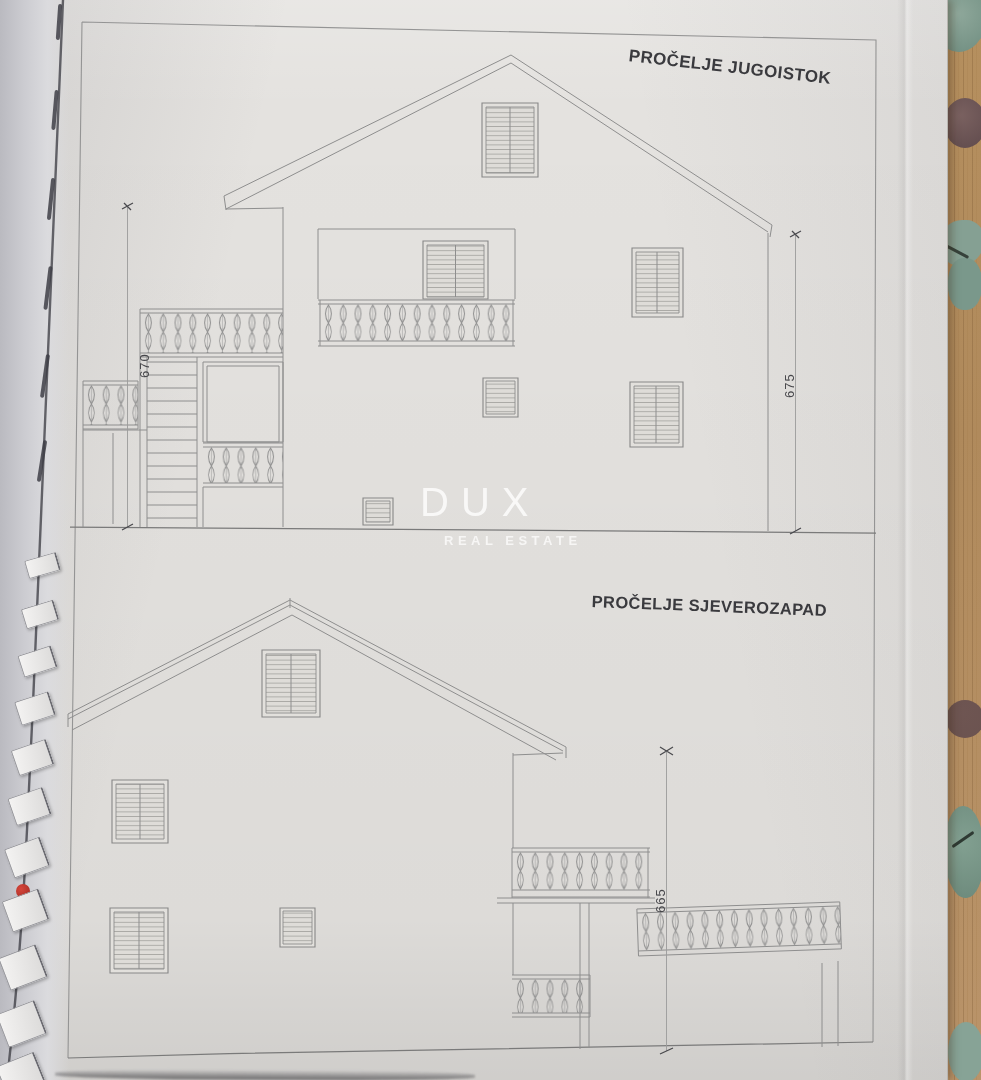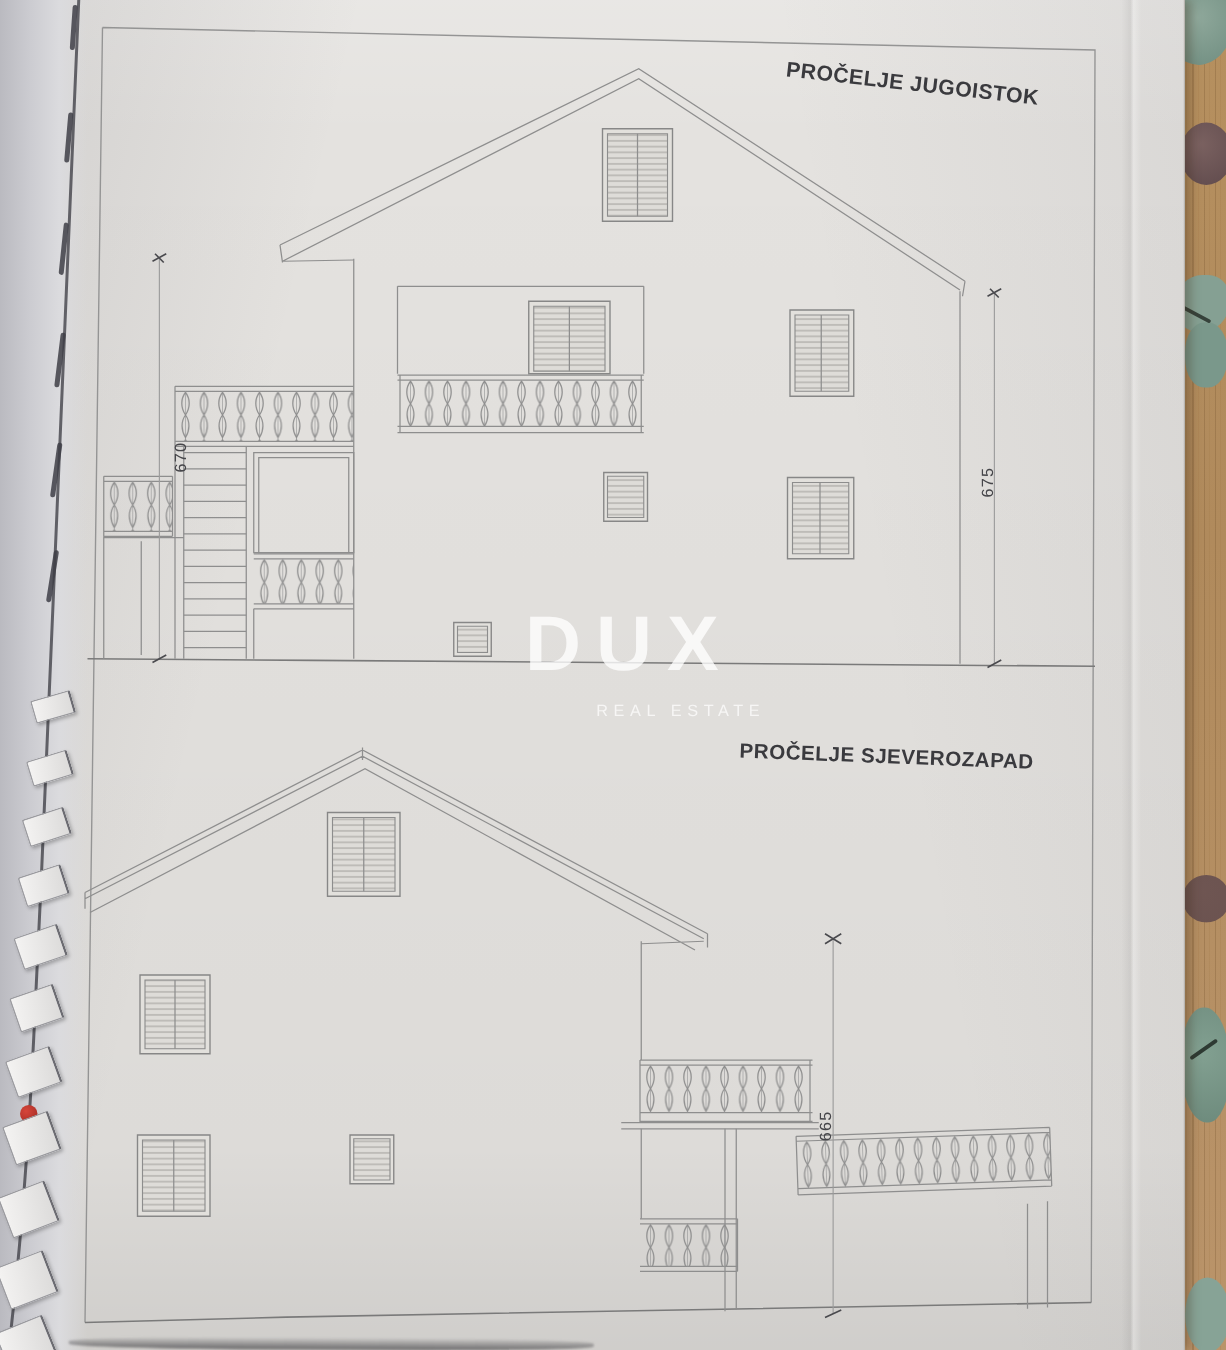--- a/index.html
+++ b/index.html
@@ -44,22 +44,22 @@
   svg.linework .tick{stroke:#4a4a4e;stroke-width:1.3;}
   svg.linework .spine{stroke:#43434a;stroke-width:2.4;opacity:.8;}
   svg.linework text{fill:#46464a;stroke:none;font-size:13px;font-family:"Liberation Sans",sans-serif;letter-spacing:1px;}
   .title{
     position:absolute;z-index:6;white-space:nowrap;color:#3a3a3e;
     font-weight:700;letter-spacing:.4px;
   }
   .title1{left:630px;top:46px;font-size:17px;transform:rotate(6.5deg);transform-origin:left top;}
   .title2{left:592px;top:592px;font-size:16.5px;transform:rotate(2.2deg);transform-origin:left top;}
   .wm{position:absolute;z-index:6;white-space:nowrap;}
-  .wm-brand{left:420px;top:480px;font-size:62px;font-weight:700;letter-spacing:12px;color:rgba(255,255,255,.78);}
-  .wm-tag{left:444px;top:561px;font-size:13px;font-weight:400;letter-spacing:4.5px;color:rgba(255,255,255,.72);margin-left:33px;}
+  .wm-brand{left:420px;top:480px;font-size:40px;font-weight:400;letter-spacing:12px;color:rgba(255,255,255,.78);}
+  .wm-tag{left:444px;top:533px;font-size:13px;font-weight:700;letter-spacing:4.5px;color:rgba(255,255,255,.72);}
   .slash{position:absolute;width:4px;background:#3e3e46;border-radius:2px;opacity:.85;z-index:7;}
   .tab{
     position:absolute;z-index:7;
     background:linear-gradient(100deg,#f4f3f2,#dcdbda);
     border:1px solid #9a9a9e;border-right:2px solid #6c6c72;
     box-shadow:1px 2px 3px rgba(0,0,0,.25);border-radius:2px;
   }
   .reddot{position:absolute;left:16px;top:884px;width:14px;height:14px;border-radius:50%;
     background:radial-gradient(circle at 35% 35%, #d6453a, #a12a22);z-index:6;}
   .bottom-shadow{position:absolute;left:55px;top:1070px;width:420px;height:10px;z-index:6;

